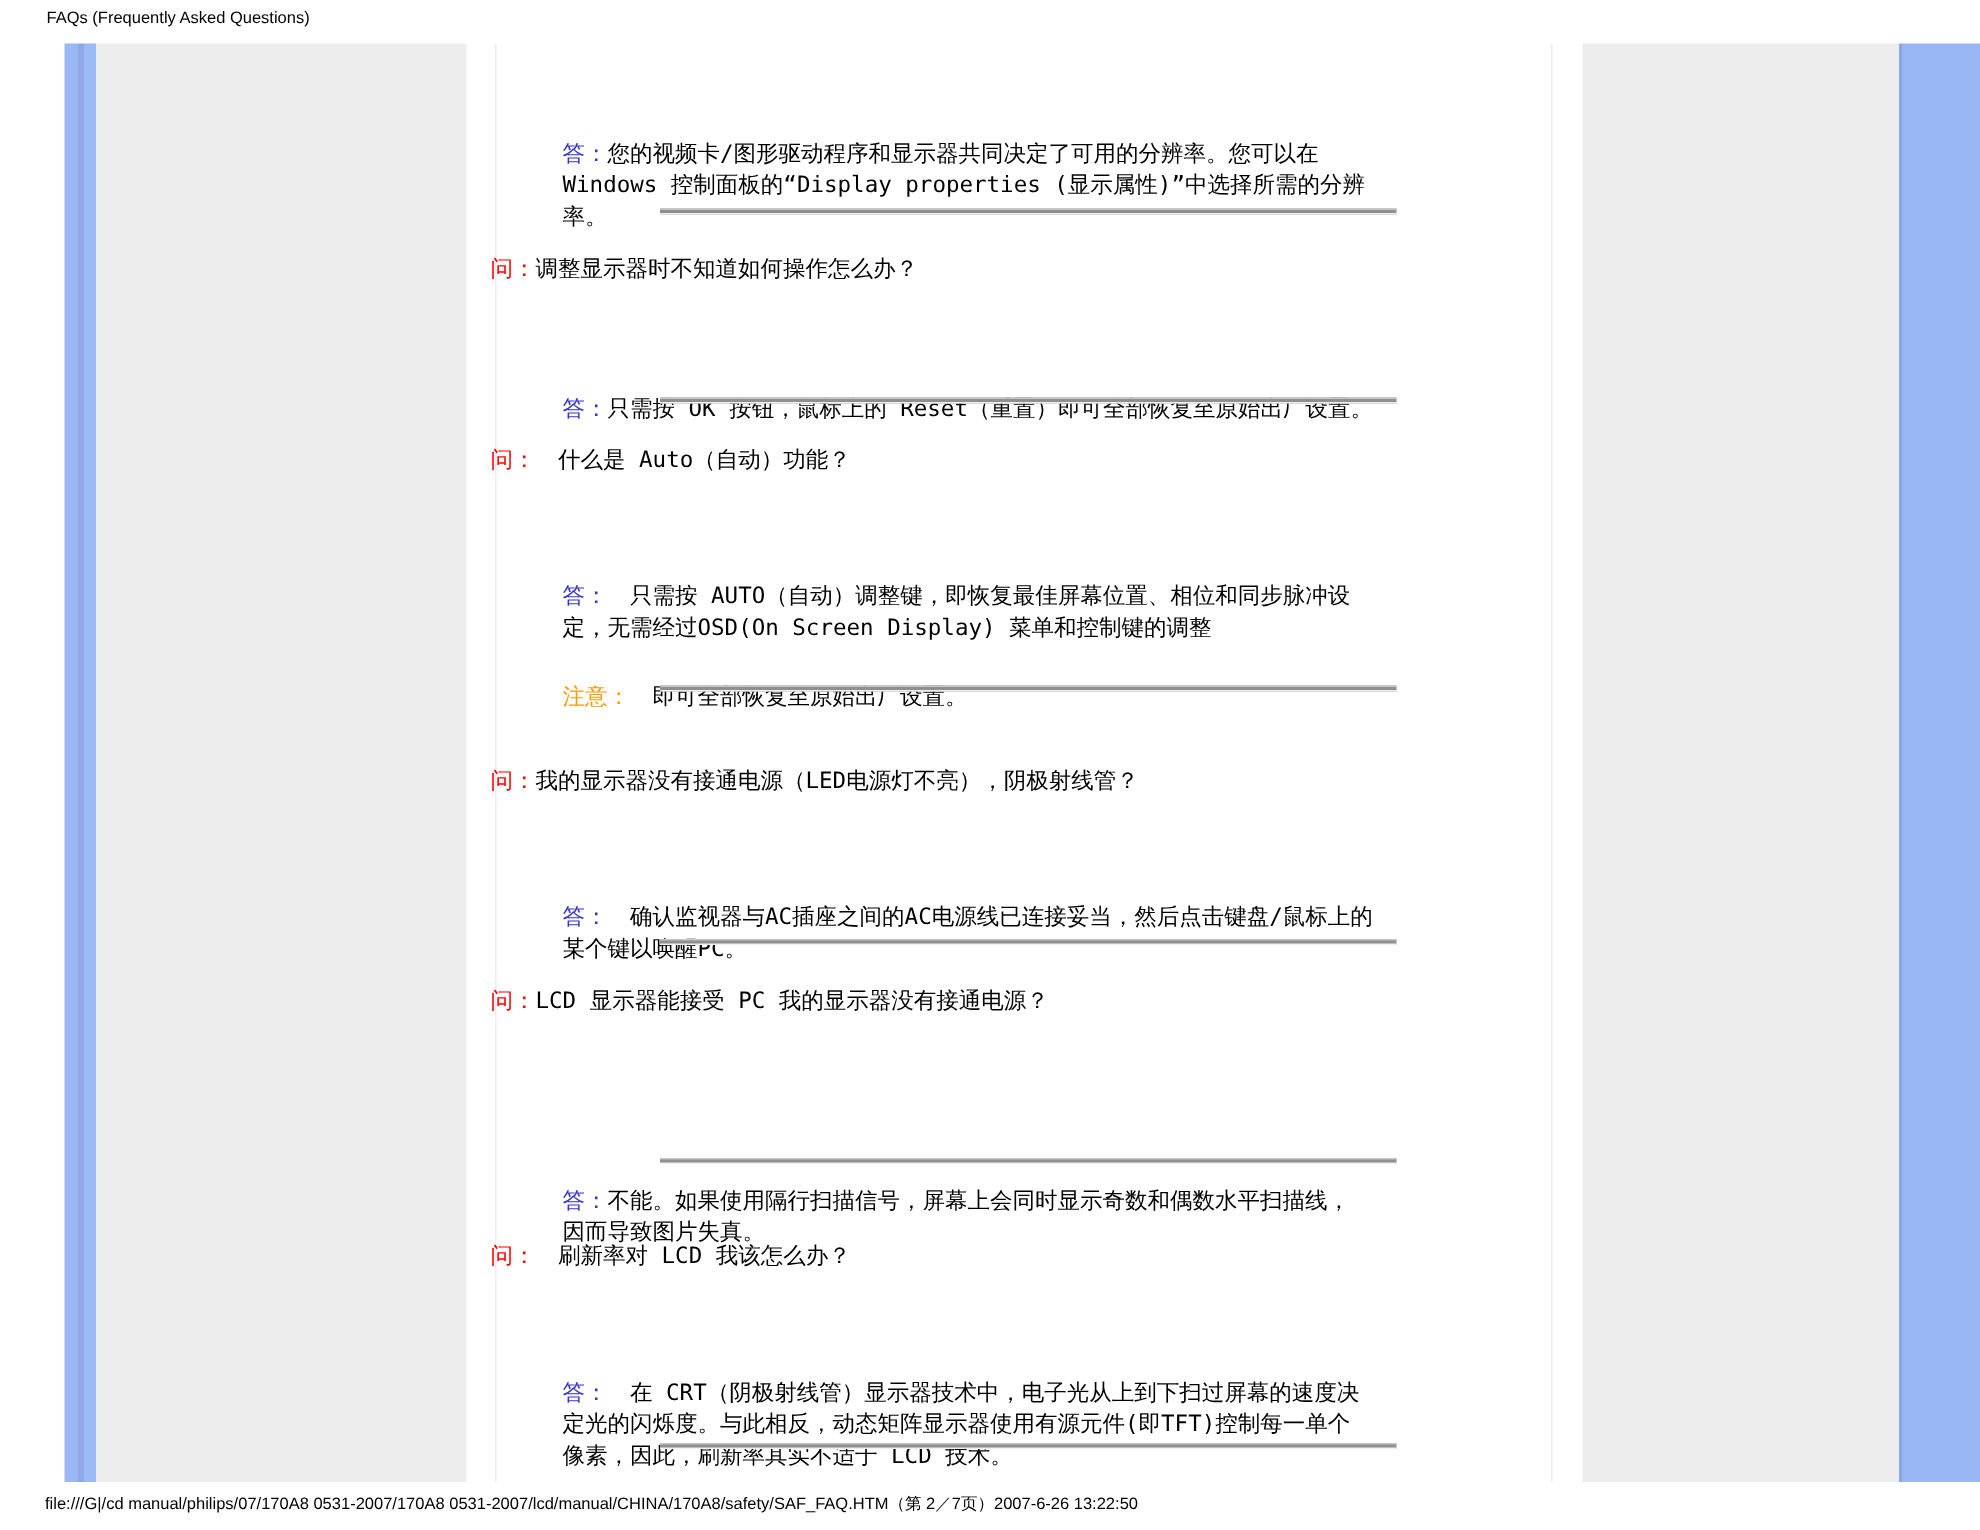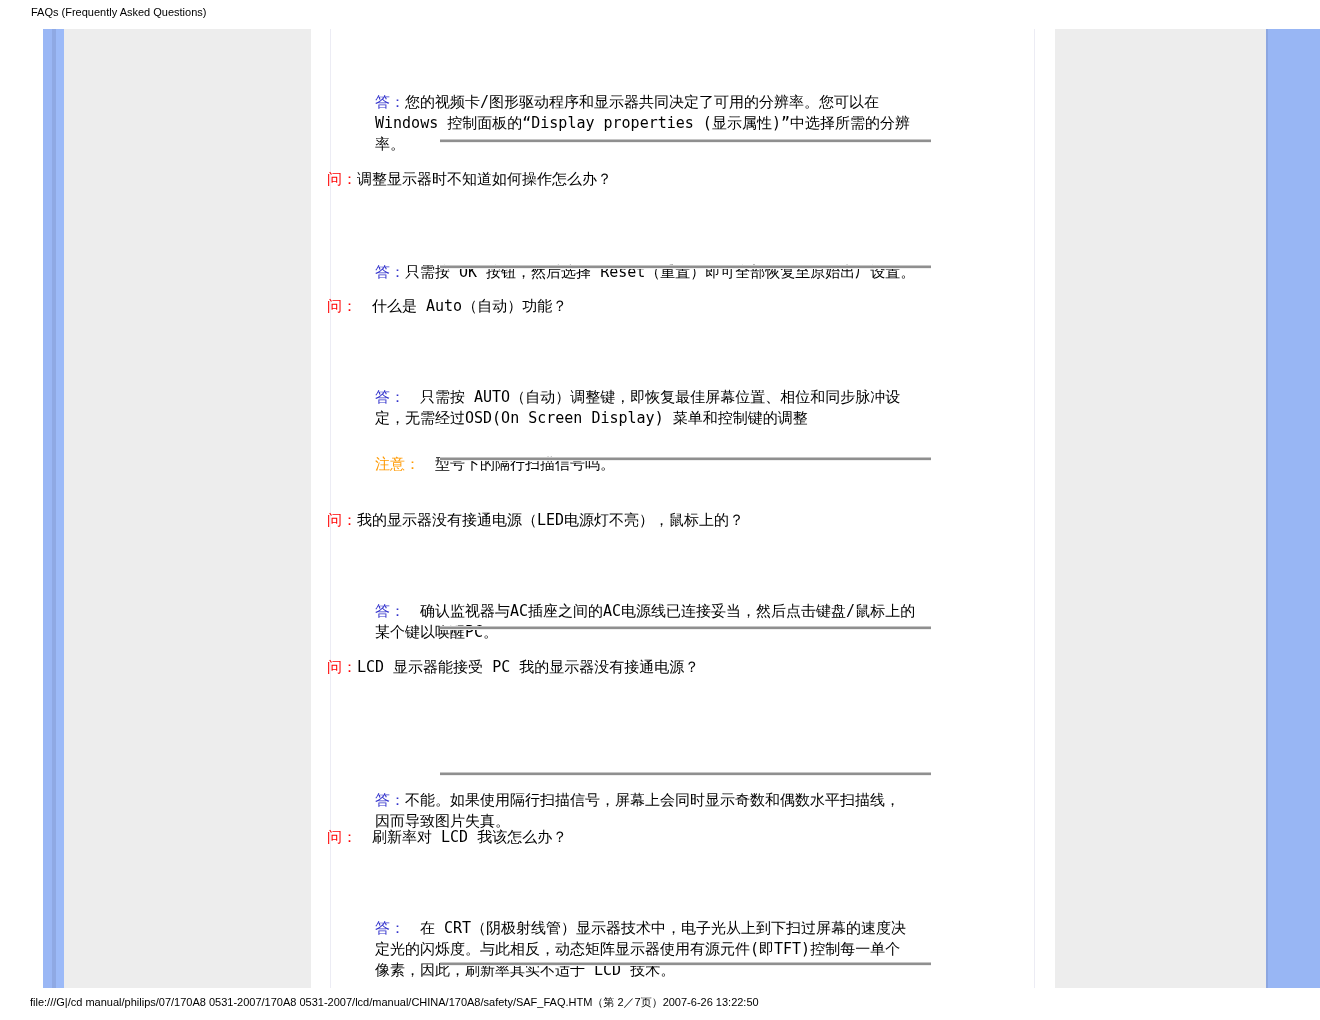--- a/index.html
+++ b/index.html
@@ -67,38 +67,38 @@
   <span class="alab">答：</span><span class="atext">您的视频卡/图形驱动程序和显示器共同决定了可用的分辨率。您可以在
 Windows 控制面板的“Display properties (显示属性)”中选择所需的分辨
 率。</span>
 </div>
 <div class="hr" style="top:139px"></div>
 
 <div class="qa-row q-row" style="top:169px">
   <span class="qlab">问：</span><span class="qtext">调整显示器时不知道如何操作怎么办？</span>
 </div>
 <div class="qa-row a-row" style="top:214px">
-  <span class="alab">答：</span><span class="atext">只需按 OK 按钮，然后选择 Reset（重置）即可全部恢复至原始出厂设置。</span>
+  <span class="alab">答：</span><span class="atext">只需按 OK 按钮，鼠标上的 Reset（重置）即可全部恢复至原始出厂设置。</span>
 </div>
 <div class="hr" style="top:265px"></div>
 
 <div class="qa-row q-row" style="top:296px">
   <span class="qlab">问：</span><span class="qtext">　什么是 Auto（自动）功能？</span>
 </div>
 <div class="qa-row a-row" style="top:339px">
   <span class="alab">答：</span><span class="atext">　只需按 AUTO（自动）调整键，即恢复最佳屏幕位置、相位和同步脉冲设
 定，无需经过OSD(On Screen Display) 菜单和控制键的调整</span>
 </div>
 <div class="qa-row a-row" style="top:406px">
-  <span class="nlab">注意：</span><span class="ntext">　型号下的隔行扫描信号吗。</span>
+  <span class="nlab">注意：</span><span class="ntext">　即可全部恢复至原始出厂设置。</span>
 </div>
 <div class="hr" style="top:457px"></div>
 
 <div class="qa-row q-row" style="top:510px">
-  <span class="qlab">问：</span><span class="qtext">我的显示器没有接通电源（LED电源灯不亮），鼠标上的？</span>
+  <span class="qlab">问：</span><span class="qtext">我的显示器没有接通电源（LED电源灯不亮），阴极射线管？</span>
 </div>
 <div class="qa-row a-row" style="top:553px">
   <span class="alab">答：</span><span class="atext">　确认监视器与AC插座之间的AC电源线已连接妥当，然后点击键盘/鼠标上的
 某个键以唤醒PC。</span>
 </div>
 <div class="hr" style="top:626px"></div>
 
 <div class="qa-row q-row" style="top:657px">
   <span class="qlab">问：</span><span class="qtext">LCD 显示器能接受 PC 我的显示器没有接通电源？</span>
 </div>

